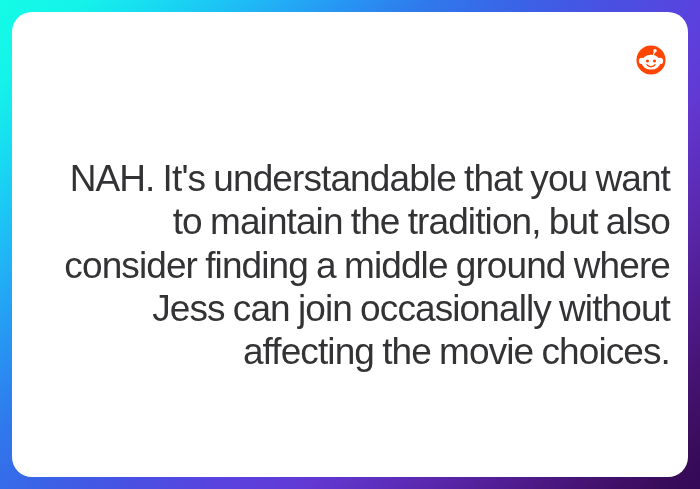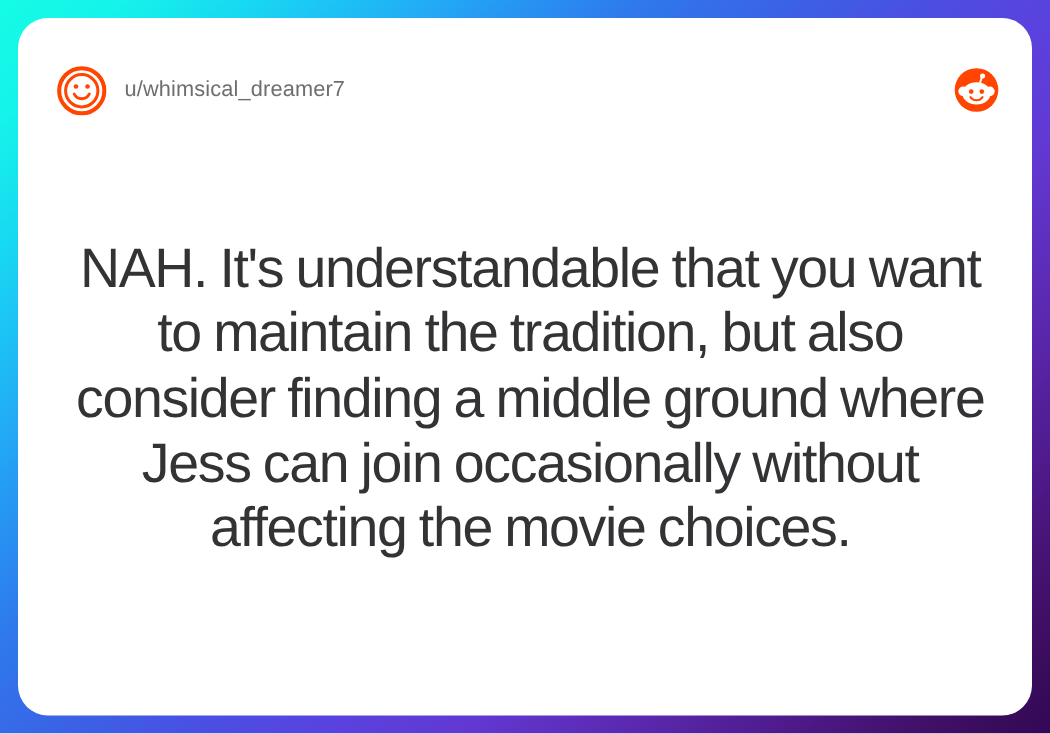--- a/index.html
+++ b/index.html
@@ -107,46 +107,32 @@
 
   .body-text {
     margin: 0;
     font-family: "Liberation Sans", sans-serif;
     font-size: 37px;
     line-height: 1.17;
     font-weight: 400;
     color: #333336;
     letter-spacing: -0.9px;
     word-spacing: -1.2px;
-    text-align: center;
+    text-align: right;
   }
 </style>
 </head>
 <body>
 
 <div id="backdrop">
 
   <div id="card">
 
     <div class="card-header">
 
-      <div class="author-block">
-
-        <span class="avatar">
-          <svg viewBox="0 0 40 40" width="35" height="35" aria-hidden="true">
-            <circle cx="20" cy="20" r="17.2" fill="none" stroke="#FF4500" stroke-width="3.1"></circle>
-            <circle cx="20" cy="20" r="12.3" fill="none" stroke="#FF4500" stroke-width="2.3"></circle>
-            <circle cx="15.6" cy="16.8" r="1.75" fill="#FF4500"></circle>
-            <circle cx="24.4" cy="16.8" r="1.75" fill="#FF4500"></circle>
-            <path d="M14.2 22.4 A6.4 6.4 0 0 0 25.8 22.4" fill="none" stroke="#FF4500" stroke-width="2.1" stroke-linecap="round"></path>
-          </svg>
-        </span>
-
-        <span class="author-name">u/whimsical_dreamer7</span>
-      </div>
 
       <div class="header-spacer"></div>
 
       <span class="brand-logo">
         <svg viewBox="0 0 40 40" width="30" height="30" aria-hidden="true">
           <circle cx="20" cy="20" r="19.4" fill="#FF4500"></circle>
 
           <path d="M23.3 13.0 L24.9 8.3" fill="none" stroke="#FFFFFF" stroke-width="1.7" stroke-linecap="round"></path>
           <circle cx="25.4" cy="7.6" r="2.25" fill="#FFFFFF"></circle>
 

